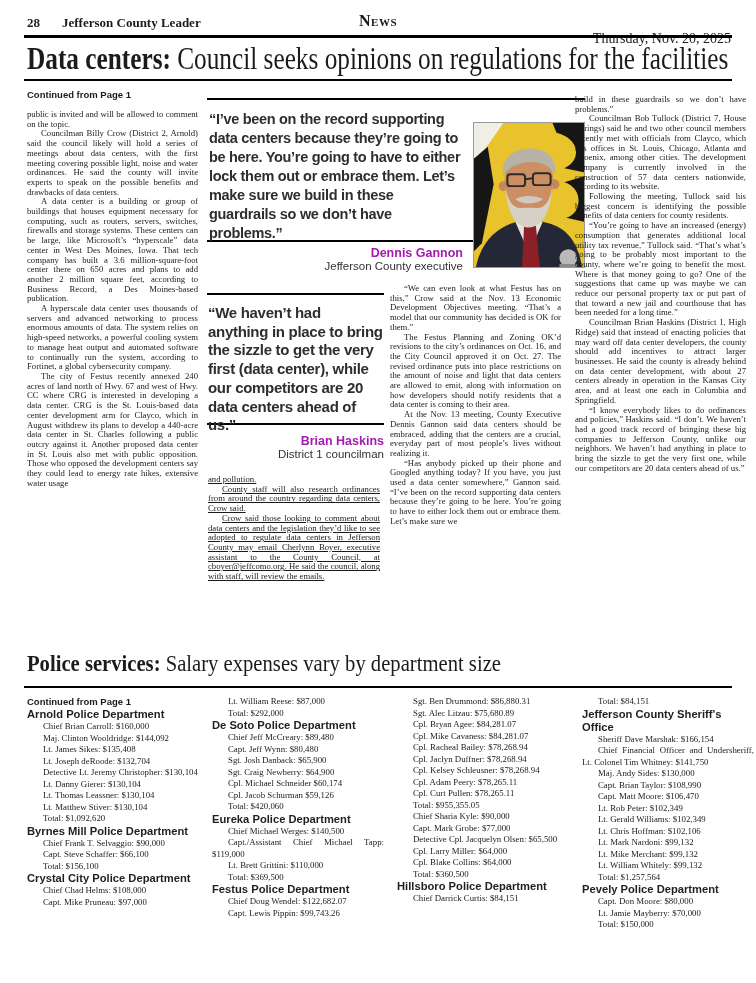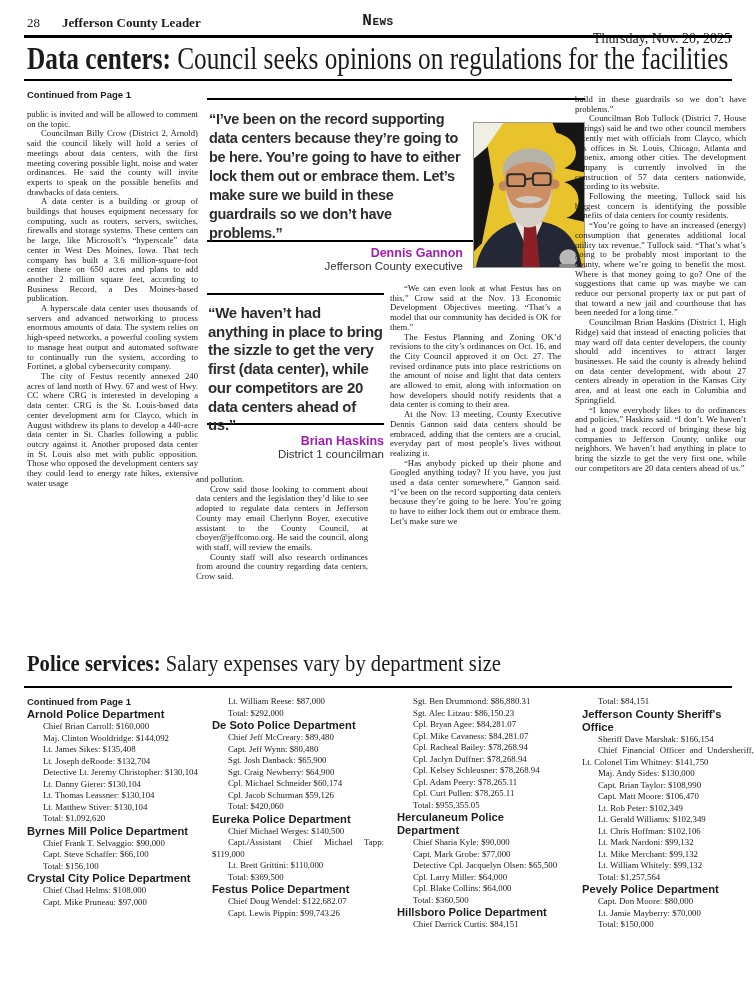--- a/index.html
+++ b/index.html
@@ -5,24 +5,24 @@
   * { margin:0; padding:0; box-sizing:border-box; }
   html,body { background:#ffffff; }
   .page {
     position:relative; width:756px; height:983px; margin:0 auto;
     background:#ffffff; color:#1b1b1b; overflow:hidden;
     font-family:"Liberation Serif","DejaVu Serif",serif;
   }
   .abs { position:absolute; }
 
   
-  .mast-num    { left:27px;  top:15px; font-weight:normal; font-size:13px;text-align:center; }
+  .mast-num    { left:27px;  top:15px; font-weight:bold; font-size:13px;text-align:center; }
   .mast-paper  { left:62px;  top:15px; font-weight:bold; font-size:13px; }
   .mast-section{ left:0; right:0; top:12px; text-align:center; font-weight:bold;
-                 font-size:16px; font-variant:small-caps; letter-spacing:.5px;font-family:Liberation Mono, monospace; }
+                 font-size:16px; font-variant:small-caps; letter-spacing:.5px; }
   .mast-date   { right:25px; top:31px; font-weight:normal; font-size:14px; }
   .rule-thick  { left:24px; width:708px; top:35px; height:3px; background:#000; }
   .rule-thin   { left:24px; width:708px; height:2px; background:#000; }
   .r1 { top:79px; }
   .r2 { top:686px; }
 
   
   .headline1 { left:27px; top:42px; font-weight:normal; font-size:32px; line-height:32px; white-space:nowrap; }
   .headline2 { left:27px; top:648px; font-weight:normal; font-size:24px; line-height:30px; white-space:nowrap; }
   .hl-wrap  { display:inline-block; transform:scaleX(0.79); transform-origin:0 50%; }
@@ -30,21 +30,21 @@
   .kicker { font-weight:bold; }
 
   
   .continued { font-family:"Liberation Sans","DejaVu Sans",sans-serif; font-weight:bold; font-size:9.5px; }
   .c1 { left:27px; top:89px; }
 
   
   .bodycol p { font-size:8.7px; line-height:9.7px; text-align:justify; text-indent:14px; }
   .bodycol p.flush { text-indent:0; }
   .col1  { left:27px;  top:110px; width:171px; }
-  .col2b { left:196px; top:475px; width:172px; }
+  .col2b { left:208px; top:475px; width:172px;text-decoration:underline; }
   .col3  { left:390px; top:284px; width:171px; }
   .col4  { left:575px; top:95px;  width:171px; }
 
   
   .quote1 { left:207px; top:98px;  width:378px; height:144px;
             border-top:2px solid #000; border-bottom:2px solid #000; }
   .quote2 { left:207px; top:293px; width:177px; height:132px;
             border-top:2px solid #000; border-bottom:2px solid #000; }
   .qtext  { font-family:"Liberation Sans","DejaVu Sans",sans-serif; font-weight:bold;
             color:#2e2e2e; letter-spacing:-0.3px; }
@@ -129,22 +129,22 @@
   <div class="abs quote2">
     <div class="qtext">“We haven’t had anything in place to bring the sizzle to get the very first (data center), while our competitors are 20 data centers ahead of us.”</div>
     <div class="attr">
       <div class="name">Brian Haskins</div>
       <div class="role">District 1 councilman</div>
     </div>
   </div>
 
   <div class="abs bodycol col2b">
       <p class="flush">and pollution.</p>
+      <p>County staff will also research ordinances from around the country regarding data centers, Crow said.</p>
       <p>Crow said those looking to comment about data centers and the legislation they’d like to see adopted to regulate data centers in Jefferson County may email Cherlynn Boyer, executive assistant to the County Council, at cboyer@jeffcomo.org. He said the council, along with staff, will review the emails.</p>
-      <p>County staff will also research ordinances from around the country regarding data centers, Crow said.</p>
     </div>
   <div class="abs bodycol col3">
       <p>“We can even look at what Festus has on this,” Crow said at the Nov. 13 Economic Development Objectives meeting. “That’s a model that our community has decided is OK for them.”</p>
       <p>The Festus Planning and Zoning OK’d revisions to the city’s ordinances on Oct. 16, and the City Council approved it on Oct. 27. The revised ordinance puts into place restrictions on the amount of noise and light that data centers are allowed to emit, along with information on how developers should notify residents that a data center is coming to their area.</p>
       <p>At the Nov. 13 meeting, County Executive Dennis Gannon said data centers should be embraced, adding that the centers are a crucial, everyday part of most people’s lives without realizing it.</p>
       <p>“Has anybody picked up their phone and Googled anything today? If you have, you just used a data center somewhere,” Gannon said. “I’ve been on the record supporting data centers because they’re going to be here. You’re going to have to either lock them out or embrace them. Let’s make sure we</p>
     </div>
   <div class="abs bodycol col4">
       <p class="flush">build in these guardrails so we don’t have problems.”</p>
       <p>Councilman Bob Tullock (District 7, House Springs) said he and two other council members recently met with officials from Clayco, which has offices in St. Louis, Chicago, Atlanta and Phoenix, among other cities. The development company is currently involved in the construction of 57 data centers nationwide, according to its website.</p>
@@ -192,30 +192,29 @@
       <p class="pol-line">Chief Michael Werges: $140,500</p>
       <p class="pol-line">Capt./Assistant Chief Michael Tapp: $119,000</p>
       <p class="pol-line">Lt. Brett Grittini: $110,000</p>
       <p class="pol-total">Total: $369,500</p>
       <p class="pol-heading">Festus Police Department</p>
       <p class="pol-line">Chief Doug Wendel: $122,682.07</p>
       <p class="pol-line">Capt. Lewis Pippin: $99,743.26</p>
     </div>
   <div class="abs polcol pc3">
       <p class="pol-line">Sgt. Ben Drummond: $86,880.31</p>
-      <p class="pol-line">Sgt. Alec Litzau: $86,150.23</p>
+      <p class="pol-line">Sgt. Alec Litzau: $75,680.89</p>
       <p class="pol-line">Cpl. Bryan Agee: $84,281.07</p>
       <p class="pol-line">Cpl. Mike Cavaness: $84,281.07</p>
       <p class="pol-line">Cpl. Racheal Bailey: $78,268.94</p>
       <p class="pol-line">Cpl. Jaclyn Duffner: $78,268.94</p>
       <p class="pol-line">Cpl. Kelsey Schleusner: $78,268.94</p>
       <p class="pol-line">Cpl. Adam Peery: $78,265.11</p>
       <p class="pol-line">Cpl. Curt Pullen: $78,265.11</p>
       <p class="pol-total">Total: $955,355.05</p>
-      <p class="pol-heading">Herculaneum Police Department</p>
       <p class="pol-line">Chief Sharia Kyle: $90,000</p>
       <p class="pol-line">Capt. Mark Grobe: $77,000</p>
       <p class="pol-line">Detective Cpl. Jacquelyn Olsen: $65,500</p>
       <p class="pol-line">Cpl. Larry Miller: $64,000</p>
       <p class="pol-line">Cpl. Blake Collins: $64,000</p>
       <p class="pol-total">Total: $360,500</p>
       <p class="pol-heading">Hillsboro Police Department</p>
       <p class="pol-line">Chief Darrick Curtis: $84,151</p>
     </div>
   <div class="abs polcol pc4">

